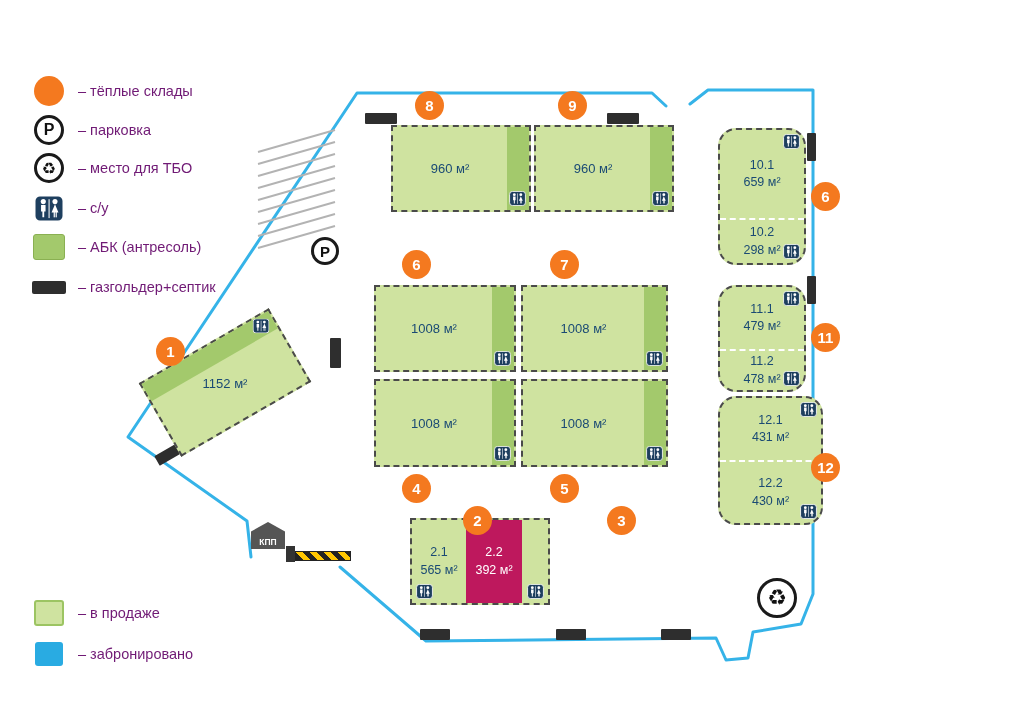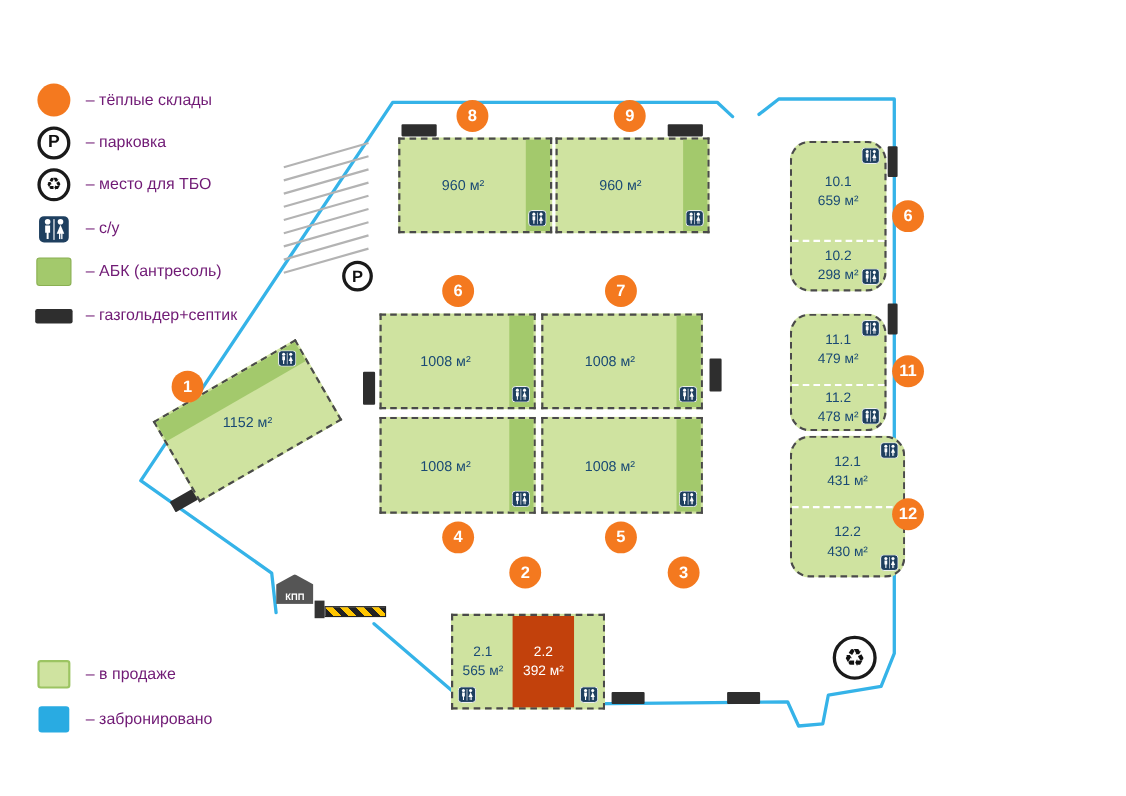--- a/index.html
+++ b/index.html
@@ -4,29 +4,29 @@
 <style>
   html,body{margin:0;padding:0;background:#fff;}
   .plan{position:relative;width:1024px;height:724px;background:#ffffff;overflow:hidden;
         font-family:"Liberation Sans",sans-serif;}
   .overlay{position:absolute;left:0;top:0;z-index:0;}
   .bnd{fill:none;stroke:#35b3e8;stroke-width:3;stroke-linejoin:round;stroke-linecap:round;}
   .park line{stroke:#b3b3b3;stroke-width:2;}
 
   
   .bld{position:absolute;background:#cfe3a0;border:2px dashed #4a4a4a;box-sizing:border-box;z-index:2;}
-  .bld.center{display:flex;align-items:center;justify-content:center;}
+  .bld.center{display:flex;align-items:center;justify-content:center;margin-left:29px;}
   .bld.col{display:flex;flex-direction:column;border-radius:18px;}
   .bld.row{display:flex;flex-direction:row;align-items:stretch;}
   .rstrip{position:absolute;right:0;top:0;bottom:0;width:22px;background:#a3c96c;}
   .tstrip{position:absolute;left:0;right:0;top:0;height:20px;background:#a3c96c;}
   .barea{font-size:13px;color:#1a4a74;position:relative;z-index:1;}
   .unit{display:flex;flex-direction:column;align-items:center;justify-content:center;box-sizing:border-box;}
   .uid,.uarea{font-size:12.5px;color:#1a4a74;line-height:1.4;}
-  .unit.reserved{background:#c2410c;}
+  .unit.reserved{background:#be185d;}
   .unit.reserved .uid,.unit.reserved .uarea{color:#ffffff;}
   .unit.dash-top{border-top:2px dashed #ffffff;}
   .unit.dash-left{border-left:2px dashed #ffffff;}
   .fillstrip{flex:1;background:#cfe3a0;}
   .b1label{position:absolute;z-index:3;text-align:center;font-size:13px;color:#1a4a74;}
 
   
   .gas{position:absolute;background:#2e2e2e;border-radius:1px;z-index:1;}
   .wc{position:absolute;width:17px;height:15px;z-index:4;}
   .wc.cr{transform:rotate(30deg);}
@@ -194,21 +194,21 @@
       </svg>
   </div>
   <div class="bld center" style="left:492px;top:379px;width:147px;height:88px">
     <div class="rstrip"></div>
     <span class="barea" style="margin-right:22px">1008 м²</span>
     <svg class="wc" style="right:3px;bottom:4px">
         <use href="#wc-sym"></use>
       </svg>
   </div>
 
-  <div class="bld row" style="left:410px;top:558px;width:140px;height:87px">
+  <div class="bld row" style="left:410px;top:518px;width:140px;height:87px">
     <div class="unit" style="width:54px">
       <span class="uid">2.1</span>
       <span class="uarea">565 м²</span>
     </div>
     <div class="unit reserved" style="width:56px">
       <span class="uid">2.2</span>
       <span class="uarea">392 м²</span>
     </div>
     <div class="fillstrip"></div>
     <svg class="wc" style="left:4px;bottom:4px">

